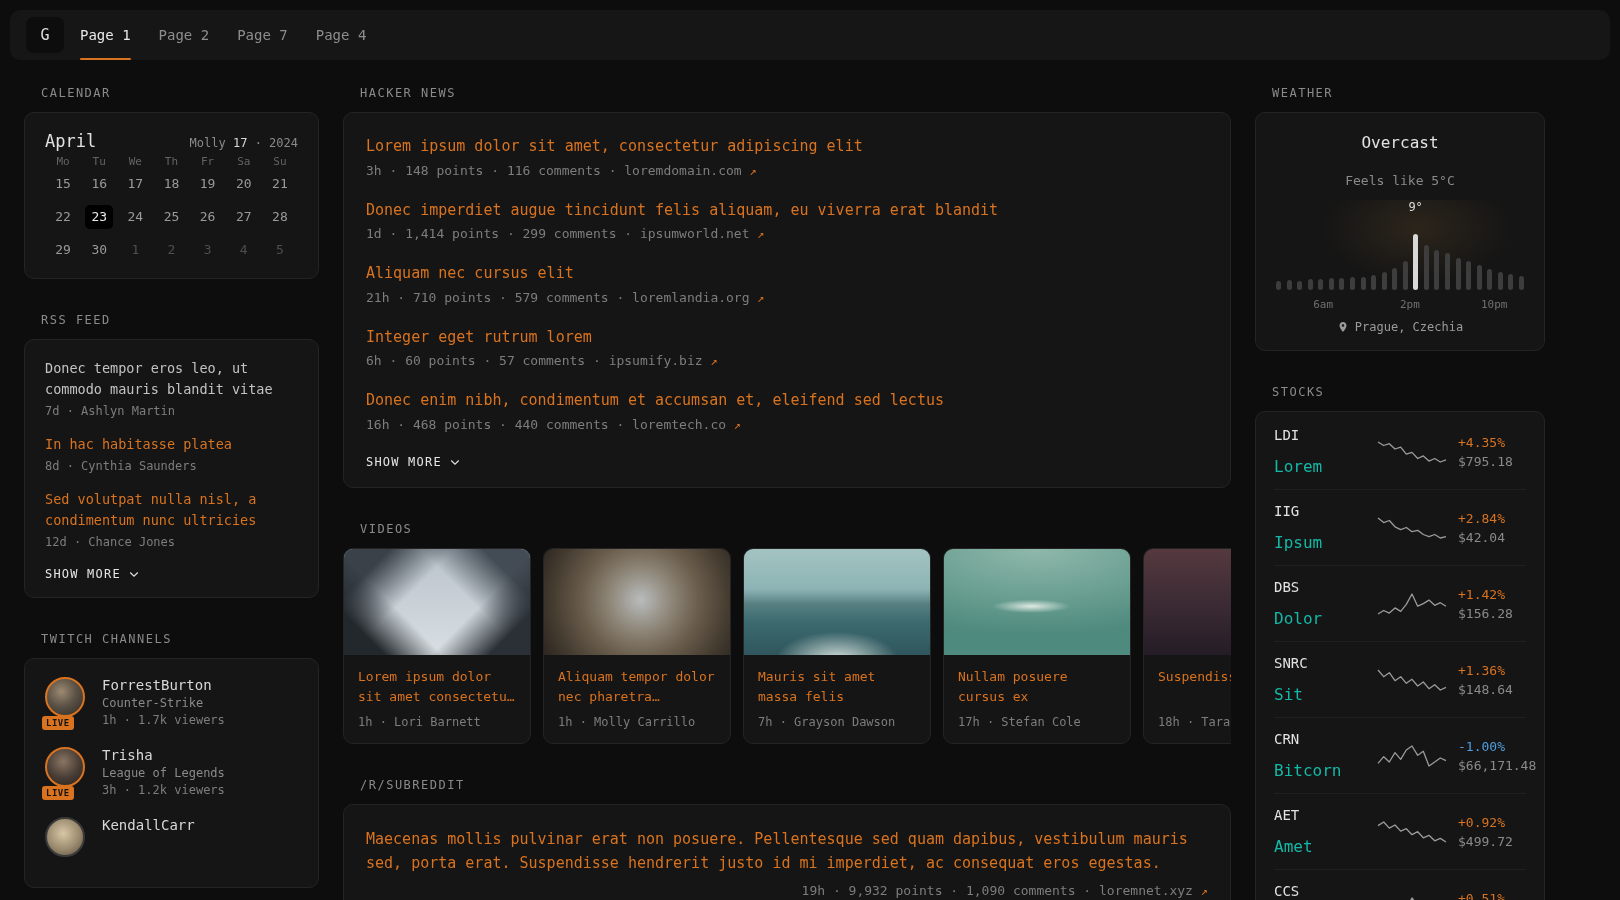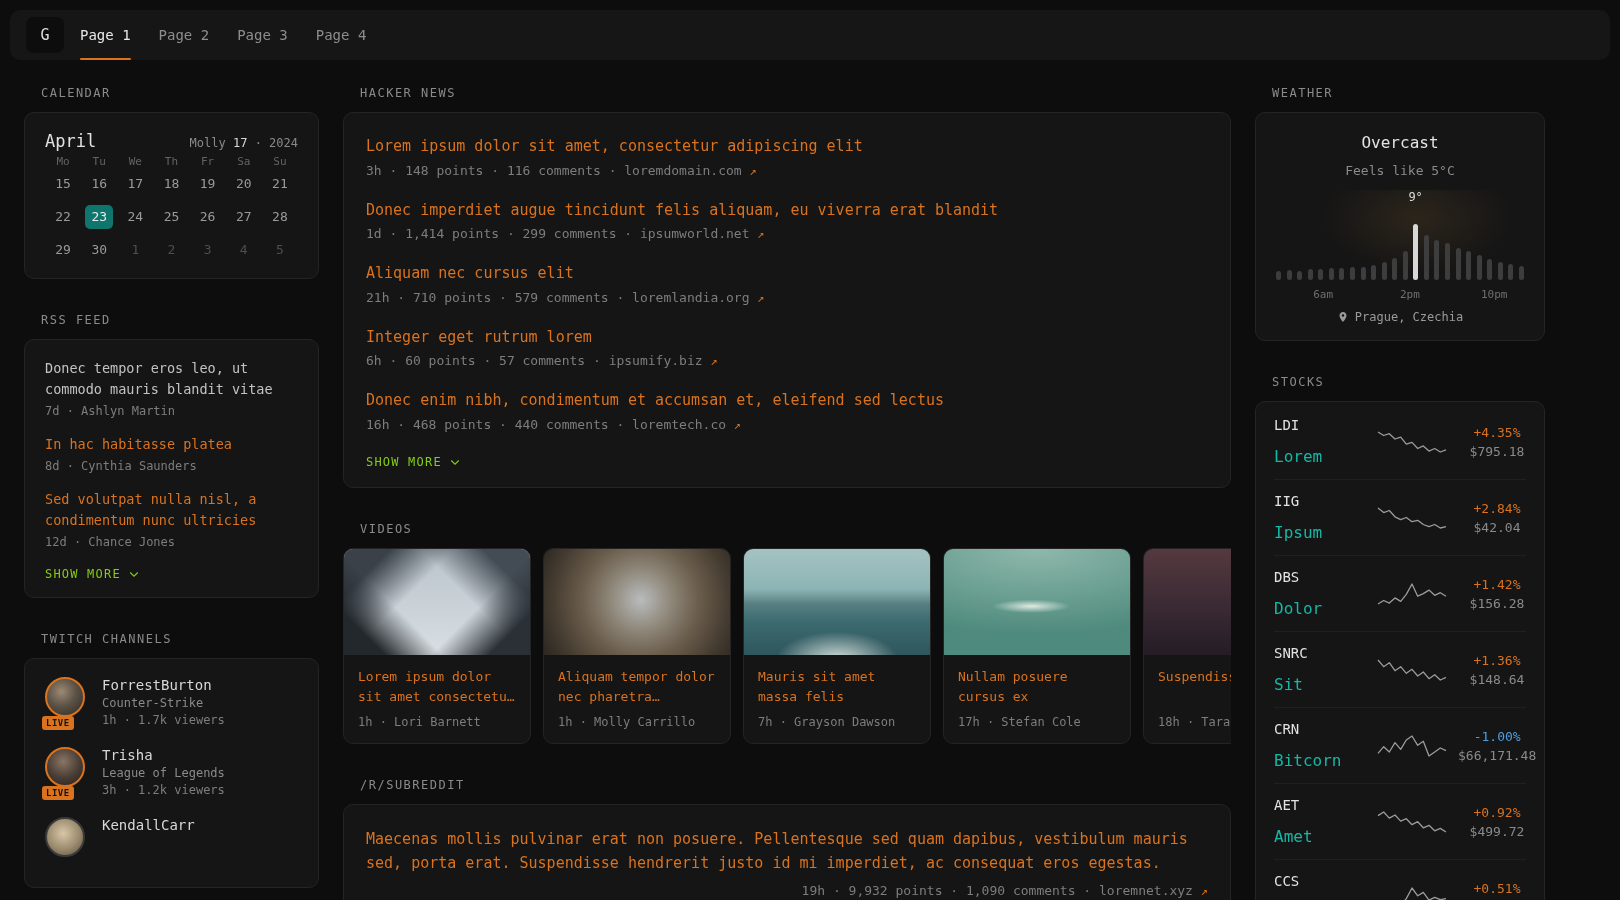--- a/index.html
+++ b/index.html
@@ -56,32 +56,32 @@
   .cal-month { font-size:17px; color:#e2e2e2; }
   .cal-week { font-size:12px; color:#8a8a8a; }
   .cal-week .hi { color:#d8d8d8; }
   .cal-grid { display:grid; grid-template-columns:repeat(7,1fr); row-gap:9px; text-align:center; }
   .cal-dayname { font-size:11px; color:#636363; padding-bottom:4px; }
   .cal-date {
     font-size:13px; color:#9a9a9a; height:24px; line-height:24px;
     border-radius:5px; justify-self:center; width:28px;
   }
   .cal-date.muted { color:#4e4e4e; }
-  .cal-date.today { background:#0f766e; color:#ebebeb; }
+  .cal-date.today { background:#000000; color:#ebebeb; }
 
   
   .rss-card { padding:18px 20px 14px; }
   .rss-item { margin-bottom:16px; cursor:pointer; }
   .rss-title { font-size:13.5px; color:#c3c3c3; line-height:1.55; }
   .rss-title.accent { color:#d9731f; }
   .meta { font-size:12px; color:#7d7d7d; margin-top:4px; }
 
   .show-more {
     background:none; border:none; padding:2px 0; margin-top:2px;
-    color:#84cc16; font-family:inherit; font-size:12px; letter-spacing:1.2px;
+    color:#e5e5e5; font-family:inherit; font-size:12px; letter-spacing:1.2px;
     display:flex; align-items:center; gap:7px; cursor:pointer;
   }
 
   
   .twitch-card { padding:18px 20px 10px; }
   .channel { display:flex; gap:13px; margin-bottom:20px; cursor:pointer; }
   .avatar-wrap { position:relative; width:44px; flex:0 0 44px; }
   .avatar {
     width:40px; height:40px; border-radius:50%;
     border:2px solid #3a3a3a;
@@ -141,21 +141,21 @@
       radial-gradient(ellipse 120% 80% at 50% 0%, #8fb8ab 0%, #6ba092 55%, #4f8a7e 100%);
   }
   .thumb-mist { background:linear-gradient(180deg,#55393f 0%,#3a2a33 55%,#241c26 100%); }
   .vbody { padding:12px 14px 14px; }
   .vtitle { font-size:13px; color:#d9731f; line-height:1.55; min-height:40px; }
   .vmeta { font-size:12px; color:#7d7d7d; margin-top:8px; white-space:nowrap; overflow:hidden; }
 
   
   .weather-card { padding:20px 20px 16px; text-align:center; }
   .w-cond { font-size:16px; color:#e3e3e3; }
-  .w-feels { font-size:13px; color:#8a8a8a; margin-top:11px; }
+  .w-feels { font-size:13px; color:#8a8a8a; margin-top:21px; }
   .w-chart { position:relative; height:112px; margin-top:12px; }
   .w-glow {
     position:absolute; inset:0;
     background:radial-gradient(ellipse 55% 70% at 57% 25%, rgba(210,150,70,.12), rgba(0,0,0,0) 70%);
     pointer-events:none;
   }
   .w-temp { position:absolute; top:0; transform:translateX(-50%); font-size:12px; color:#dcdcdc; }
   .w-bars {
     position:absolute; left:0; right:0; bottom:22px; height:58px;
     display:flex; align-items:flex-end; justify-content:space-between;
@@ -170,34 +170,34 @@
   }
 
   
   .stocks-card { padding:2px 18px; }
   .stock-row { display:flex; align-items:center; gap:10px; padding:13px 0; cursor:pointer; }
   .stock-row + .stock-row { border-top:1px solid #1f1f1f; }
   .s-left { width:92px; flex:0 0 92px; }
   .s-ticker { font-size:14px; color:#e2e2e2; }
   .s-name { font-size:16px; color:#14b8a6; margin-top:14px; min-height:14px; }
   .s-spark { flex:1 1 auto; height:26px; display:flex; align-items:center; }
-  .s-right { text-align:center; flex:0 0 auto; min-width:78px; }
+  .s-right { text-align:left; flex:0 0 auto; min-width:78px; }
   .s-change { font-size:13px; color:#d9731f; }
   .s-change.neg { color:#4f9ee0; }
   .s-price { font-size:13px; color:#8a8a8a; margin-top:4px; min-height:14px; }
 </style>
 </head>
 <body>
 
 <header class="topbar">
   <div class="logo">G</div>
   <nav class="tabs">
     <a class="tab active">Page 1</a>
     <a class="tab">Page 2</a>
-    <a class="tab">Page 3</a>
+    <a class="tab">Page 7</a>
     <a class="tab">Page 4</a>
   </nav>
 </header>
 
 <main class="content">
 
   <aside class="col-left">
 
     <section>
       <h2 class="sec">CALENDAR</h2>

